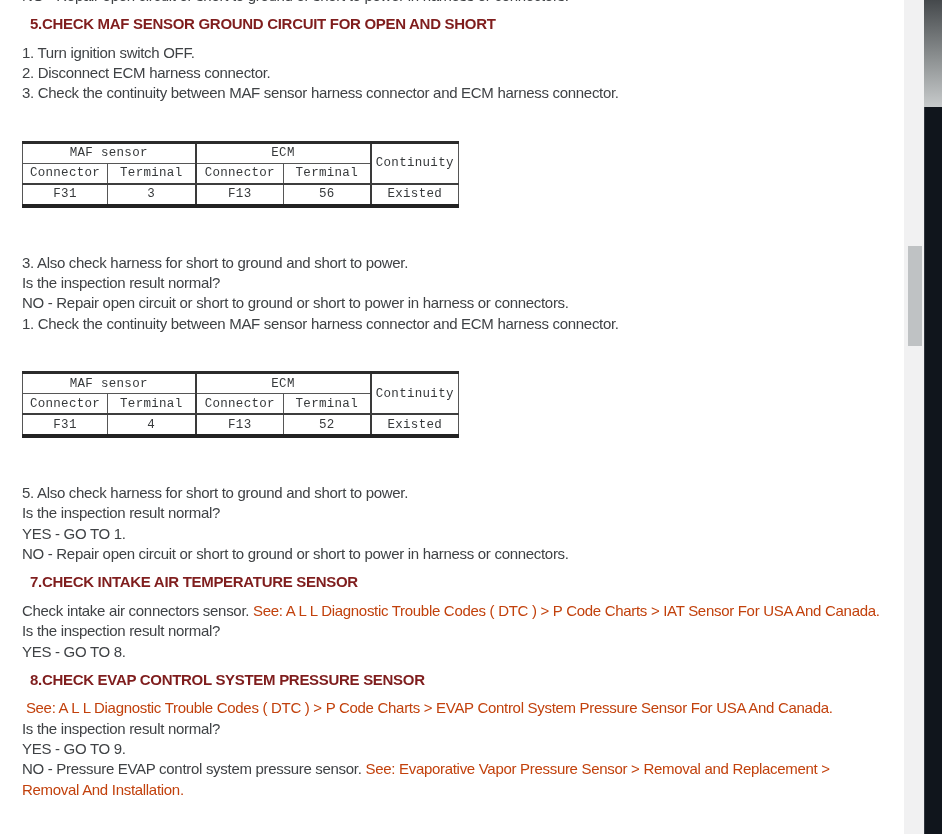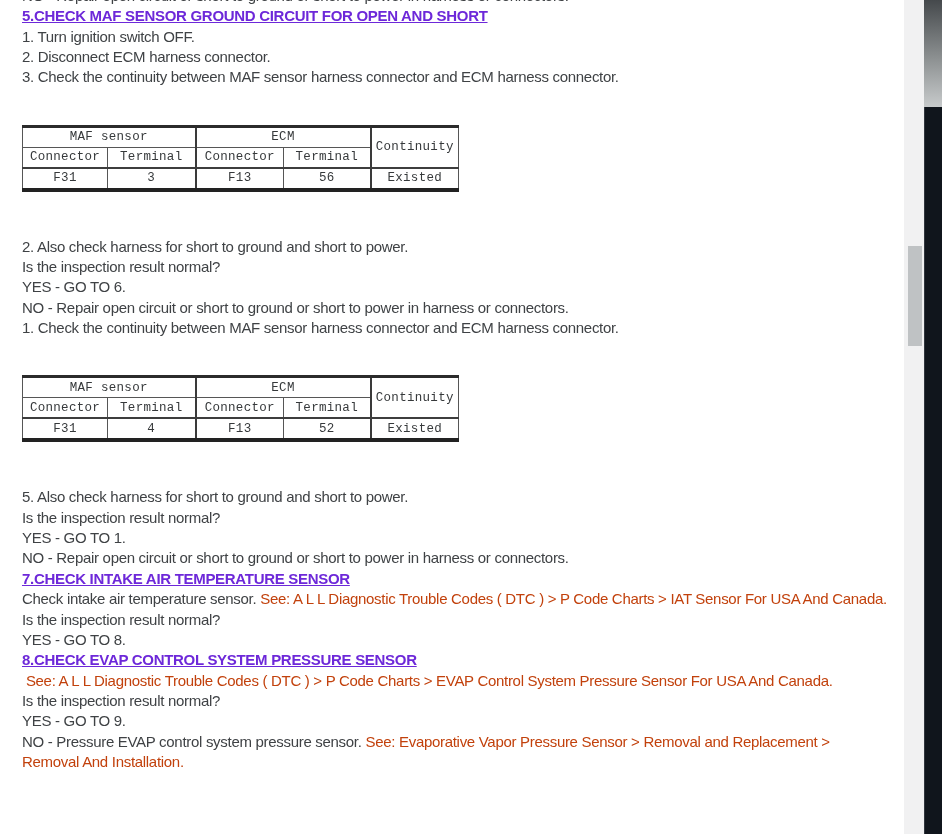--- a/index.html
+++ b/index.html
@@ -7,21 +7,21 @@
     width:942px;height:834px;overflow:hidden;position:relative;
     background:#ffffff;
     font-family:"Liberation Sans","DejaVu Sans",sans-serif;
   }
   #doc{
     position:absolute;left:22px;top:-14px;width:866px;
     font-size:15px;line-height:20.35px;letter-spacing:-0.3px;
     color:#3f4245;
   }
   .para{margin:0;white-space:pre-wrap;}
-  .heading{margin:0;font-weight:700;color:#6d28d9;text-decoration:underline;}
+  .heading{margin:8px;font-weight:700;color:#7f1d1d;}
   .link{color:#c2410c;cursor:pointer;}
   .ctable{
     border-collapse:collapse;table-layout:fixed;width:436px;
     margin:37px 0 45px 0;
     border-top:3px solid #2b2b2b;border-bottom:4px solid #222222;
     font-family:Liberation Mono, monospace;
   }
   .ctable th,.ctable td{
     border:1px solid #565656;font-weight:normal;height:19px;
     text-align:center;vertical-align:middle;
@@ -78,23 +78,22 @@
         </tr>
         <tr>
           <td>F31</td>
           <td>3</td>
           <td class="sep">F13</td>
           <td>56</td>
           <td class="sep">Existed</td>
         </tr>
       </tbody>
     </table>
-    <div class="para"><span>2. Also check harness for short to ground and short to power.</span></div>
+    <div class="para"><span>3. Also check harness for short to ground and short to power.</span></div>
     <div class="para"><span>Is the inspection result normal?</span></div>
-    <div class="para"><span>YES - GO TO 6.</span></div>
     <div class="para"><span>NO - Repair open circuit or short to ground or short to power in harness or connectors.</span></div>
     <div class="para"><span>1. Check the continuity between MAF sensor harness connector and ECM harness connector.</span></div>
     <table class="ctable">
       <colgroup>
         <col style="width: 85px;">
         <col style="width: 88px;">
         <col style="width: 88px;">
         <col style="width: 87px;">
         <col style="width: 88px;">
       </colgroup>
@@ -117,21 +116,21 @@
           <td>52</td>
           <td class="sep">Existed</td>
         </tr>
       </tbody>
     </table>
     <div class="para"><span>5. Also check harness for short to ground and short to power.</span></div>
     <div class="para"><span>Is the inspection result normal?</span></div>
     <div class="para"><span>YES - GO TO 1.</span></div>
     <div class="para"><span>NO - Repair open circuit or short to ground or short to power in harness or connectors.</span></div>
     <div class="heading"><span>7.CHECK INTAKE AIR TEMPERATURE SENSOR</span></div>
-    <div class="para"><span>Check intake air temperature sensor. </span><span class="link">See: A L L Diagnostic Trouble Codes ( DTC ) &gt; P Code Charts &gt; IAT Sensor For USA And Canada.</span></div>
+    <div class="para"><span>Check intake air connectors sensor. </span><span class="link">See: A L L Diagnostic Trouble Codes ( DTC ) &gt; P Code Charts &gt; IAT Sensor For USA And Canada.</span></div>
     <div class="para"><span>Is the inspection result normal?</span></div>
     <div class="para"><span>YES - GO TO 8.</span></div>
     <div class="heading"><span>8.CHECK EVAP CONTROL SYSTEM PRESSURE SENSOR</span></div>
     <div class="para"><span> </span><span class="link">See: A L L Diagnostic Trouble Codes ( DTC ) &gt; P Code Charts &gt; EVAP Control System Pressure Sensor For USA And Canada.</span></div>
     <div class="para"><span>Is the inspection result normal?</span></div>
     <div class="para"><span>YES - GO TO 9.</span></div>
     <div class="para"><span>NO - Pressure EVAP control system pressure sensor. </span><span class="link">See: Evaporative Vapor Pressure Sensor &gt; Removal and Replacement &gt; Removal And Installation.</span></div>
   </div>
 
 <div class="scroll-track"></div>

